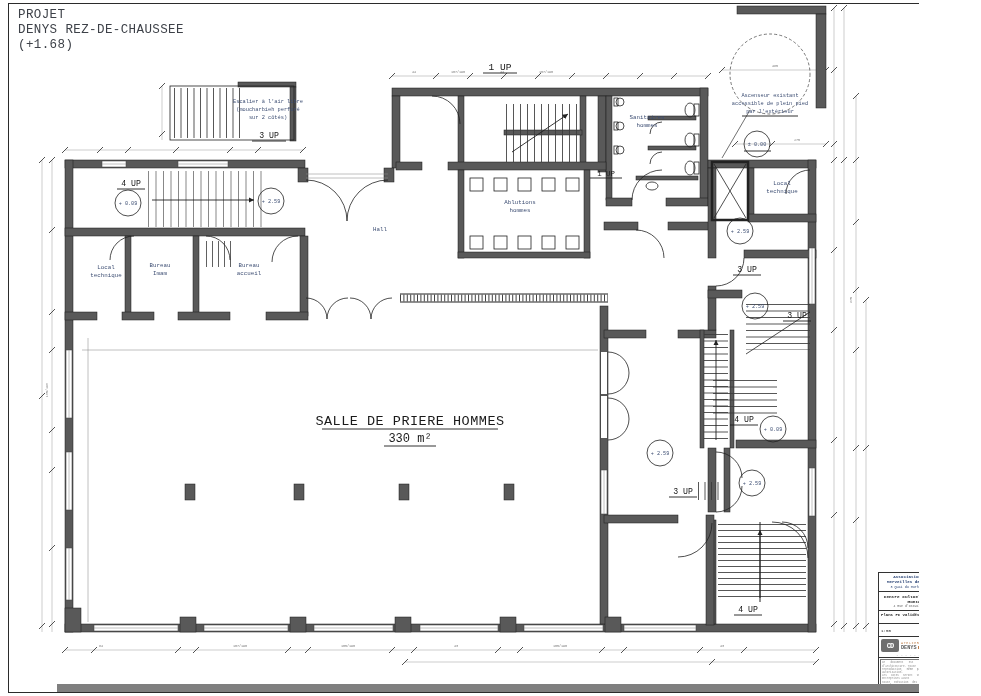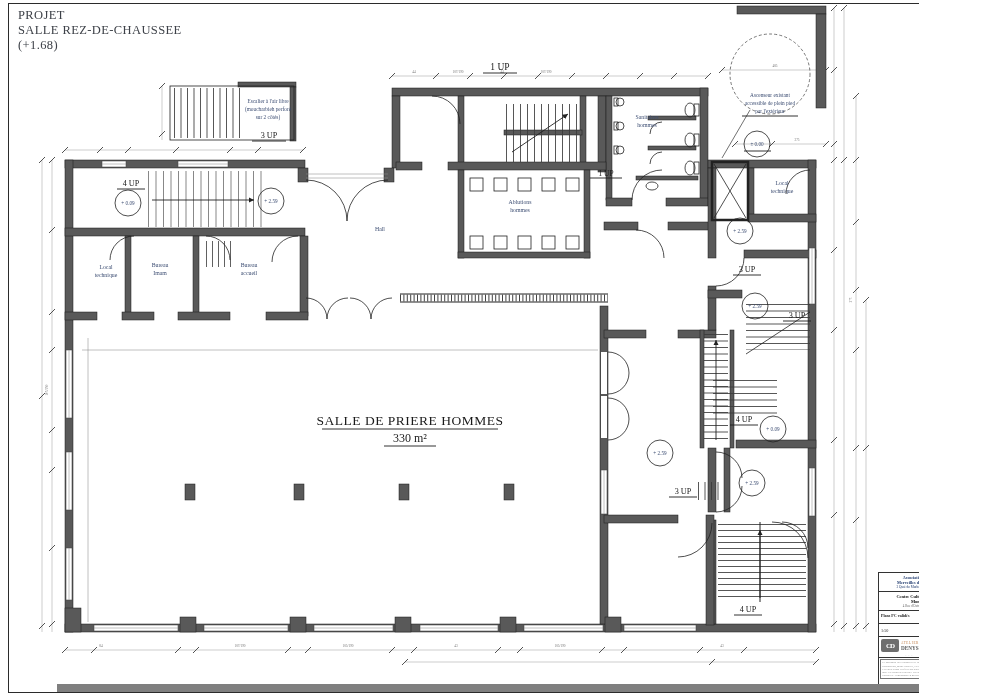--- a/index.html
+++ b/index.html
@@ -1,17 +1,17 @@
 <!DOCTYPE html>
 <html><head>
 <meta charset="utf-8">
 <style>
   html,body{margin:0;padding:0;background:#fff;}
   #sheet{position:relative;width:919px;height:696px;background:#fff;overflow:hidden;
-         font-family:Liberation Serif, serif;}
+         font-family:Liberation Mono, monospace;}
   #border{position:absolute;left:8px;top:3px;width:963px;height:688px;border:1.5px solid #2b2b2b;}
   #titlehead{position:absolute;left:18px;top:8px;color:#3d4148;font-size:12.5px;line-height:15px;letter-spacing:.4px;}
   #plansvg{position:absolute;left:0;top:0;}
   
   .w{fill:#595959;stroke:#1b1b1b;stroke-width:.5;}
   .win{fill:#ffffff;stroke:#444;stroke-width:.55;}
   .thin{fill:none;stroke:#222;stroke-width:.8;}
   .lt{fill:none;stroke:#8d8d8d;stroke-width:.55;}
   .dim{fill:none;stroke:#9a9a9a;stroke-width:.5;}
   .tick{fill:none;stroke:#3f3f3f;stroke-width:.9;}
@@ -54,21 +54,21 @@
   #grayband{position:absolute;left:57px;top:684px;width:917px;height:8px;background:#7f7f7f;}
 </style>
 </head>
 <body>
 
 <div id="sheet">
   <div id="border"></div>
 
   <div id="titlehead">
     <div>PROJET</div>
-    <div>SALLE REZ-DE-CHAUSSEE</div>
+    <div>DENYS REZ-DE-CHAUSSEE</div>
     <div>(+1.68)</div>
   </div>
 
   <svg id="plansvg" width="981" height="696" viewBox="0 0 981 696">
     <defs>
       <marker id="ah" markerWidth="8" markerHeight="8" refX="6" refY="3" orient="auto">
         <path d="M0 0 L6 3 L0 6 Z" fill="#222"></path>
       </marker>
     </defs>
 

